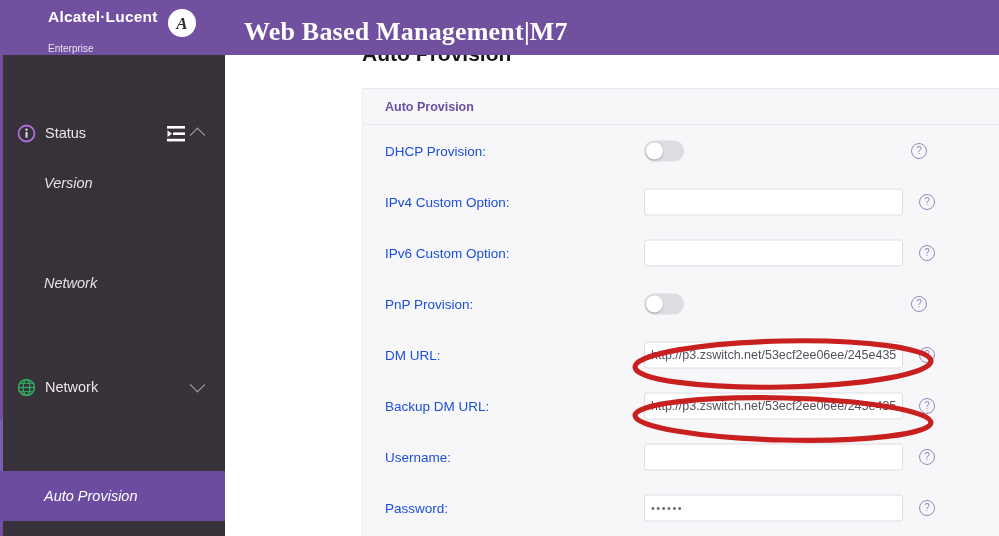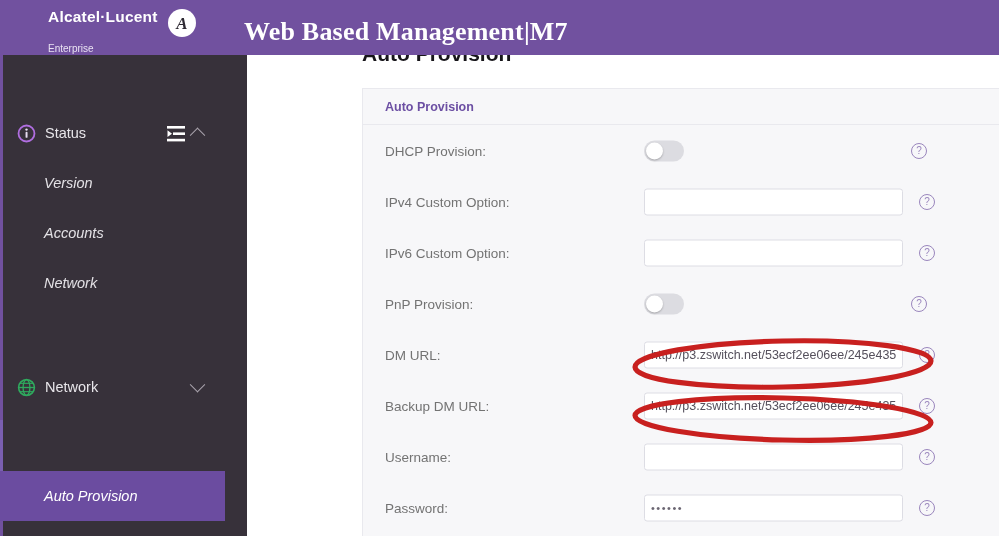--- a/index.html
+++ b/index.html
@@ -44,21 +44,21 @@
   .app-title {
     position: absolute; left: 244px; top: 11px;
     font-family: "Liberation Serif", serif;
     font-size: 26px; font-weight: 700; color: #ffffff;
     white-space: nowrap; letter-spacing: .2px; margin-top: 6px;
   }
 
   
   .sidebar {
     position: absolute; left: 0; top: 55px;
-    width: 247px; height: 481px;
+    width: 225px; height: 481px;
     background: #37313a;
     z-index: 30;
   }
   .sb-accent {
     position: absolute; left: 0; top: 0;
     width: 3px; height: 100%;
     background: #71519f;
   }
   .collapse-btn {
     position: absolute; left: 160px; top: 66px;
@@ -137,21 +137,21 @@
     position: absolute; left: 22px; top: 11px;
     font-size: 12.5px; font-weight: 700; color: #6c4fa3;
     white-space: nowrap;
   }
 
   .row {
     position: absolute; left: 0; width: 100%; height: 51px;
   }
   .row .f-label {
     position: absolute; left: 22px; top: 50%; transform: translateY(-50%);
-    font-size: 13.5px; color: #737373; white-space: nowrap;
+    font-size: 13.5px; color: #1d4ed8; white-space: nowrap;
   }
   .f-input {
     position: absolute; left: 281px; top: 50%; transform: translateY(-50%);
     width: 259px; height: 27px;
     background: #ffffff;
     border: 1px solid #dddde4;
     border-radius: 3px;
     font-family: "Liberation Sans", sans-serif;
     font-size: 12.5px; color: #55505c;
     padding: 0 6px;
@@ -225,23 +225,20 @@
           <circle cx="10" cy="5.9" r="1.25" fill="#e6dcef"></circle>
           <rect x="9" y="8.2" width="2.1" height="6.4" rx="1" fill="#e6dcef"></rect>
         </svg>
       </span>
       <span class="lbl">Status</span>
       <span class="chev up"></span>
     </div>
 
     <div class="sb-sub" style="top:103px">
       <span class="lbl">Version</span>
-    </div>
-    <div class="sb-sub" style="top:153px">
-      <span class="lbl">Accounts</span>
     </div>
     <div class="sb-sub" style="top:203px">
       <span class="lbl">Network</span>
     </div>
 
 
     <div class="sb-group" style="top:309px">
       <span class="ico">
         <svg width="19" height="19" viewBox="0 0 20 20" aria-hidden="true">
           <circle cx="10" cy="10" r="8.3" fill="none" stroke="#2faa5e" stroke-width="1.7"></circle>

